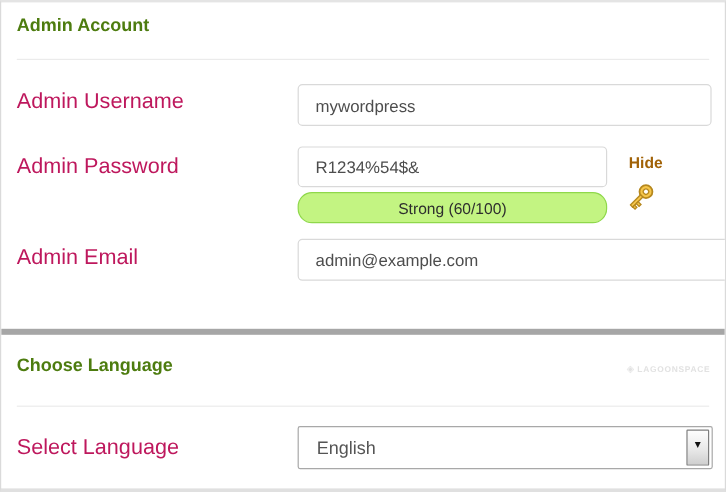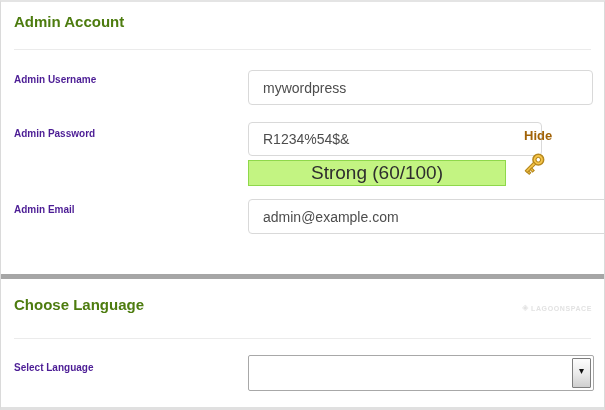--- a/index.html
+++ b/index.html
@@ -7,34 +7,34 @@
     position:relative;width:605px;height:410px;box-sizing:border-box;
     background:#fff;
     border-left:1px solid #dadada;border-right:1px solid #dadada;
     border-top:2px solid #e4e4e4;border-bottom:3px solid #e0e0e0;
     font-family:"Liberation Sans","DejaVu Sans",sans-serif;
     overflow:hidden;
   }
   .abs{position:absolute;}
   .section-title{font-size:15px;font-weight:700;color:#4d7c0f;}
   .rule{position:absolute;left:13px;right:13px;height:0;border-top:1px solid #ebebeb;}
-  .field-label{font-size:10px;font-weight:700;color:#4c1d95;}
+  .field-label{font-size:18px;font-weight:400;color:#be185d;}
   .text-input{
     position:absolute;box-sizing:border-box;height:35px;
     border:1px solid #d9d9d9;border-radius:4px;background:#fff;
     padding:0 14px;font-family:inherit;font-size:14px;color:#4d4d4d;outline:none;
   }
   .hide-link{font-size:13px;font-weight:700;color:#a16207;cursor:pointer;}
   .strength{
     position:absolute;box-sizing:border-box;
     background:var(--strength-bg,#c3f482);
     border:1px solid var(--strength-border,#8fd84b);
-    border-radius:0;
+    border-radius:12px;
     display:flex;align-items:center;justify-content:center;
-    font-size:19px;color:#2e2e2e;
+    font-size:13px;color:#2e2e2e;
   }
   .divider{position:absolute;left:0;right:0;height:5px;background:var(--divider-gray,#a6a6a6);}
   .watermark{
     display:flex;align-items:center;gap:2px;
     font-size:7px;font-weight:700;letter-spacing:0.6px;color:#e2e2e2;
   }
   .watermark .wm-icon{font-size:8px;line-height:1;}
   .select{
     position:absolute;box-sizing:border-box;height:36px;
     border:1px solid #a8a8a8;border-radius:2px;background:#fff;cursor:pointer;
@@ -57,21 +57,21 @@
 
 <div class="page">
 
   <div class="abs section-title" style="left:13px;top:11px;">Admin Account</div>
   <div class="rule" style="top:47px;"></div>
 
   <div class="abs field-label" style="left:13px;top:72px;">Admin Username</div>
   <input class="text-input" style="left: 247px; top: 68px; width: 345px;" type="text" value="mywordpress">
 
   <div class="abs field-label" style="left:13px;top:126px;">Admin Password</div>
-  <input class="text-input" style="left: 247px; top: 120px; width: 294px; height: 34px;" type="text" value="R1234%54$&amp;">
+  <input class="text-input" style="left: 247px; top: 120px; width: 258px; height: 34px;" type="text" value="R1234%54$&amp;">
   <div class="abs hide-link" style="left:523px;top:126px;">Hide</div>
 
   <div class="strength" style="left:247px;top:158px;width:258px;height:26px;">
     <span>Strong (60/100)</span>
   </div>
 
   <div class="abs key-icon" style="left:517px;top:148px;width:30px;height:30px;">
     <svg width="30" height="30" viewBox="0 0 24 24" aria-hidden="true">
       <g transform="rotate(45 12 12)">
         <circle cx="12" cy="6" r="4.3" fill="#f6c64a" stroke="#b6881e" stroke-width="1.2"></circle>
@@ -93,18 +93,19 @@
   <div class="abs watermark" style="right:12px;top:302px;">
     <span class="wm-icon">◈</span>
     <span>LAGOONSPACE</span>
   </div>
 
   <div class="rule" style="top:336px;"></div>
 
   <div class="abs field-label" style="left:13px;top:360px;">Select Language</div>
 
   <div class="select" style="left:247px;top:353px;width:346px;">
+    <div class="select-value">English</div>
     <div class="select-arrow-btn">
       <span>▾</span>
     </div>
   </div>
 
 </div>
 
 </body></html>

